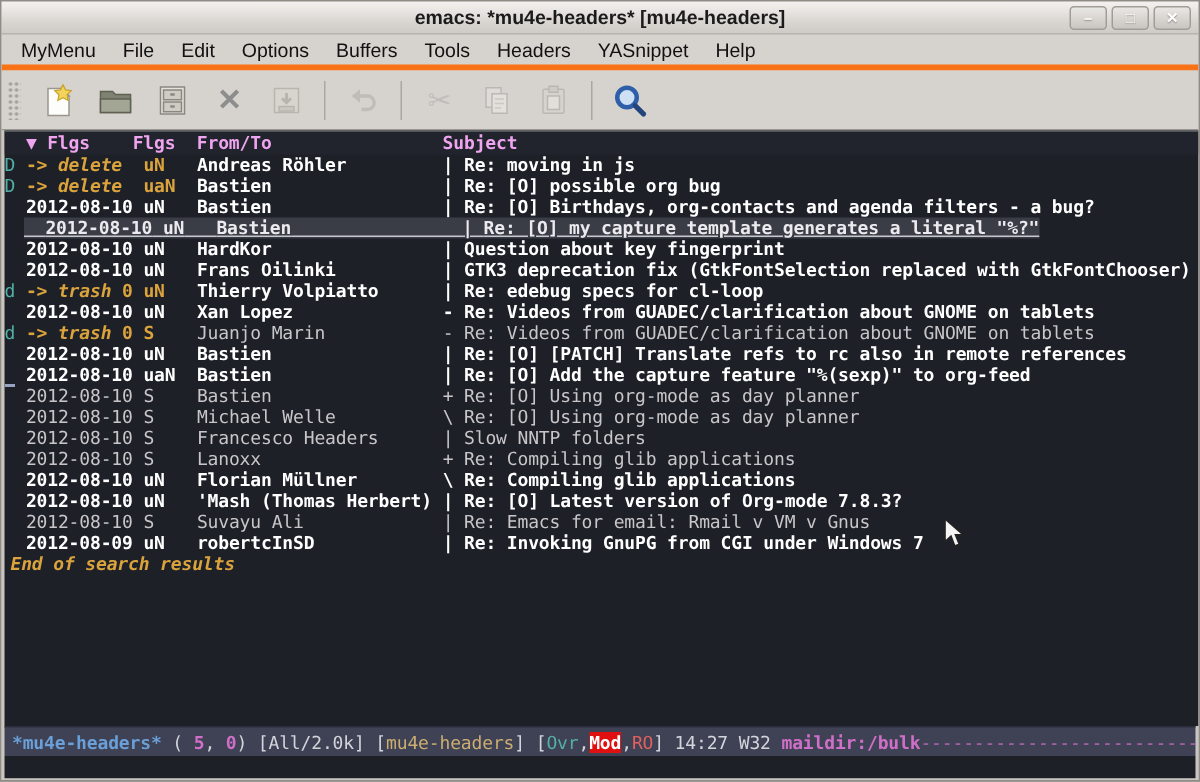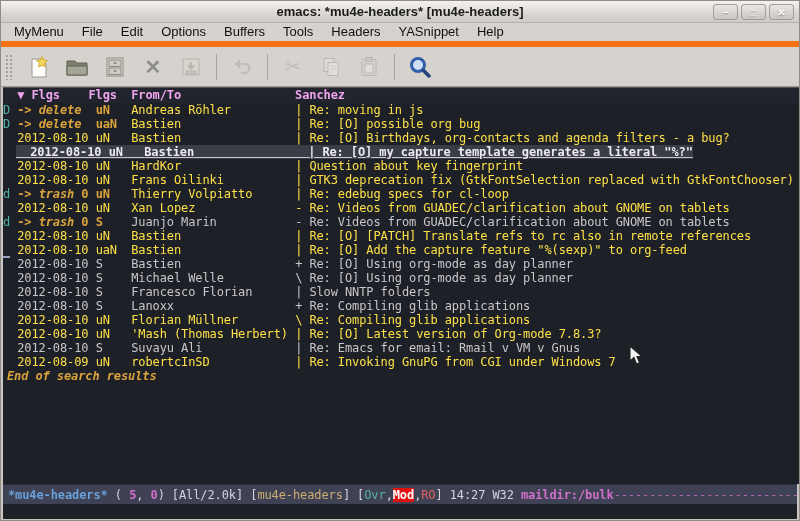--- a/index.html
+++ b/index.html
@@ -10,22 +10,22 @@
   .titlebar { height:22px; background:linear-gradient(#f4f2f0,#d7d3cf 70%,#cfcbc7);
               border-bottom:1px solid #b6b2ae; position:relative; display:flex;
               align-items:center; justify-content:center; }
   .title-text { font-size:13px; font-weight:bold; color:#1b1b1b; }
   .winbtns { position:absolute; right:5px; top:3px; display:flex; gap:3px; }
   .winbtn { width:25px; height:16px; border:1px solid #a09c96; border-radius:3px;
             background:linear-gradient(#e9e7e4,#c9c5c0); color:#ffffff; font-size:10px;
             font-weight:bold; display:flex; align-items:center; justify-content:center;
             text-shadow:0 1px 1px #8a8680; }
   
-  .menubar { height:24px; background:#d6d2cd; display:flex; align-items:flex-end;
-             padding-left:4px; border-bottom:6px solid #f97316; }
+  .menubar { height:24px; background:#d6d2cd; display:flex; align-items:center;
+             padding-left:4px; border-bottom:4px solid #f97316; }
   .menu-item { padding:2px 9px; font-size:13px; color:#111; cursor:default; }
   
   .toolbar { height:40px; background:#d6d2cd; display:flex; align-items:center;
              border-bottom:1px solid #9b9792; padding-left:2px; }
   .grip { width:9px; height:26px; margin:0 6px 0 2px;
           background-image:radial-gradient(#a5a19b 1px, transparent 1.2px);
           background-size:4px 4px; }
   .tbtn { width:26px; height:26px; margin:0 6px; display:flex; align-items:center;
           justify-content:center; font-size:18px; }
   .tbtn.disabled { opacity:0.38; }
@@ -37,21 +37,21 @@
   .content { position:relative; width:796px; height:397px; background:#1e2028;
              overflow:hidden; font-family:"DejaVu Sans Mono", monospace; font-size:12px;
              letter-spacing:-0.1px; border-top:1px solid #55565c; }
   .hdrline { height:15px; line-height:15px; white-space:pre; background:#22242d;
              color:#efa4ef; font-weight:600; }
   .tri { display:inline-block; width:14.2px; color:#efa4ef; }
   .row { height:14px; line-height:14px; white-space:pre; }
   .row .mark { color:#4fb0a5; }
   .row .action { color:#dba33c; font-weight:600; }
   .row .action-word { font-style:italic; }
-  .row.unread .body { color:#fde047; font-weight:400;margin-top:28px; }
+  .row.unread .body { color:#ffffff; font-weight:700;margin-top:28px; }
   .row.read .body { color:#c9c6c9; }
   .row.current .hl { background:#3a3d46; text-decoration:underline;
                      text-decoration-color:#c8c8cc;margin-left:13px; }
   .row.current .body { color:#eceaee; font-weight:600; }
   .footerline { height:14px; line-height:14px; white-space:pre; color:#dba33c;
                 font-style:italic; font-weight:600; padding-left:4px; }
   .fringe-mark { position:absolute; left:0; width:7px; height:2px; background:#99a2c0; }
   
   .modeline { height:20px; background:#3e4254; color:#d4d4dc; white-space:pre;
               overflow:hidden; font-family:"DejaVu Sans Mono", monospace; font-size:12px;
@@ -158,36 +158,36 @@
     <div class="tbtn">
       <svg width="26" height="26" viewBox="0 0 26 26">
         <circle cx="11" cy="11" r="6.5" fill="#cfe0f4" stroke="#2f5fa8" stroke-width="3"></circle>
         <line x1="16.5" y1="16.5" x2="22" y2="22" stroke="#23457c" stroke-width="3.5" stroke-linecap="round"></line>
       </svg>
     </div>
   </div>
 
   <div class="frame">
     <div class="content" id="content">
-      <div class="hdrline" id="hdrline"><span>  </span><span class="tri">▼</span><span>Flgs</span><span>    </span><span>Flgs</span><span>  </span><span>From/To</span><span>                </span><span>Sanchez</span></div>
+      <div class="hdrline" id="hdrline"><span>  </span><span class="tri">▼</span><span>Flgs</span><span>    </span><span>Flgs</span><span>  </span><span>From/To</span><span>                </span><span>Subject</span></div>
       <div id="msglist">
           <div class="row unread"><span class="mark">D</span><span> </span><span class="action">-&gt; </span><span class="action action-word">delete</span><span>  </span><span class="action">uN</span><span>   </span><span class="body">Andreas Röhler</span><span>         </span><span class="body">| </span><span class="body subj">Re: moving in js</span></div>
           <div class="row unread"><span class="mark">D</span><span> </span><span class="action">-&gt; </span><span class="action action-word">delete</span><span>  </span><span class="action">uaN</span><span>  </span><span class="body">Bastien</span><span>                </span><span class="body">| </span><span class="body subj">Re: [O] possible org bug</span></div>
           <div class="row unread"><span>  </span><span class="body">2012-08-10</span><span> </span><span class="body">uN</span><span>   </span><span class="body">Bastien</span><span>                </span><span class="body">| </span><span class="body subj">Re: [O] Birthdays, org-contacts and agenda filters - a bug?</span></div>
           <div class="row current"><span class="hl"><span>  </span><span class="body">2012-08-10</span><span> </span><span class="body">uN</span><span>   </span><span class="body">Bastien</span><span>                </span><span class="body">| </span><span class="body subj">Re: [O] my capture template generates a literal "%?"</span></span></div>
           <div class="row unread"><span>  </span><span class="body">2012-08-10</span><span> </span><span class="body">uN</span><span>   </span><span class="body">HardKor</span><span>                </span><span class="body">| </span><span class="body subj">Question about key fingerprint</span></div>
           <div class="row unread"><span>  </span><span class="body">2012-08-10</span><span> </span><span class="body">uN</span><span>   </span><span class="body">Frans Oilinki</span><span>          </span><span class="body">| </span><span class="body subj">GTK3 deprecation fix (GtkFontSelection replaced with GtkFontChooser)</span></div>
           <div class="row unread"><span class="mark">d</span><span> </span><span class="action">-&gt; </span><span class="action action-word">trash</span><span class="action"> 0</span><span> </span><span class="action">uN</span><span>   </span><span class="body">Thierry Volpiatto</span><span>      </span><span class="body">| </span><span class="body subj">Re: edebug specs for cl-loop</span></div>
           <div class="row unread"><span>  </span><span class="body">2012-08-10</span><span> </span><span class="body">uN</span><span>   </span><span class="body">Xan Lopez</span><span>              </span><span class="body">- </span><span class="body subj">Re: Videos from GUADEC/clarification about GNOME on tablets</span></div>
           <div class="row read"><span class="mark">d</span><span> </span><span class="action">-&gt; </span><span class="action action-word">trash</span><span class="action"> 0</span><span> </span><span class="action">S</span><span>    </span><span class="body">Juanjo Marin</span><span>           </span><span class="body">- </span><span class="body subj">Re: Videos from GUADEC/clarification about GNOME on tablets</span></div>
           <div class="row unread"><span>  </span><span class="body">2012-08-10</span><span> </span><span class="body">uN</span><span>   </span><span class="body">Bastien</span><span>                </span><span class="body">| </span><span class="body subj">Re: [O] [PATCH] Translate refs to rc also in remote references</span></div>
           <div class="row unread"><span>  </span><span class="body">2012-08-10</span><span> </span><span class="body">uaN</span><span>  </span><span class="body">Bastien</span><span>                </span><span class="body">| </span><span class="body subj">Re: [O] Add the capture feature "%(sexp)" to org-feed</span></div>
           <div class="row read"><span>  </span><span class="body">2012-08-10</span><span> </span><span class="body">S</span><span>    </span><span class="body">Bastien</span><span>                </span><span class="body">+ </span><span class="body subj">Re: [O] Using org-mode as day planner</span></div>
           <div class="row read"><span>  </span><span class="body">2012-08-10</span><span> </span><span class="body">S</span><span>    </span><span class="body">Michael Welle</span><span>          </span><span class="body">\ </span><span class="body subj">Re: [O] Using org-mode as day planner</span></div>
-          <div class="row read"><span>  </span><span class="body">2012-08-10</span><span> </span><span class="body">S</span><span>    </span><span class="body">Francesco Florian</span><span>      </span><span class="body">| </span><span class="body subj">Slow NNTP folders</span></div>
+          <div class="row read"><span>  </span><span class="body">2012-08-10</span><span> </span><span class="body">S</span><span>    </span><span class="body">Francesco Headers</span><span>      </span><span class="body">| </span><span class="body subj">Slow NNTP folders</span></div>
           <div class="row read"><span>  </span><span class="body">2012-08-10</span><span> </span><span class="body">S</span><span>    </span><span class="body">Lanoxx</span><span>                 </span><span class="body">+ </span><span class="body subj">Re: Compiling glib applications</span></div>
           <div class="row unread"><span>  </span><span class="body">2012-08-10</span><span> </span><span class="body">uN</span><span>   </span><span class="body">Florian Müllner</span><span>        </span><span class="body">\ </span><span class="body subj">Re: Compiling glib applications</span></div>
           <div class="row unread"><span>  </span><span class="body">2012-08-10</span><span> </span><span class="body">uN</span><span>   </span><span class="body">'Mash (Thomas Herbert)</span><span> </span><span class="body">| </span><span class="body subj">Re: [O] Latest version of Org-mode 7.8.3?</span></div>
           <div class="row read"><span>  </span><span class="body">2012-08-10</span><span> </span><span class="body">S</span><span>    </span><span class="body">Suvayu Ali</span><span>             </span><span class="body">| </span><span class="body subj">Re: Emacs for email: Rmail v VM v Gnus</span></div>
           <div class="row unread"><span>  </span><span class="body">2012-08-09</span><span> </span><span class="body">uN</span><span>   </span><span class="body">robertcInSD</span><span>            </span><span class="body">| </span><span class="body subj">Re: Invoking GnuPG from CGI under Windows 7</span></div>
         </div>
       <div class="footerline">End of search results</div>
       <div class="fringe-mark" style="top:168px;"></div>
     </div>
     <div class="modeline" id="modeline"><span class="ml-buffer">*mu4e-headers*</span><span> ( </span><span class="ml-number">5</span><span>, </span><span class="ml-number">0</span><span>) [All/2.0k] [</span><span class="ml-mode">mu4e-headers</span><span>] [</span><span class="ml-overwrite">Ovr</span><span>,</span><span class="ml-modified">Mod</span><span>,</span><span class="ml-readonly">RO</span><span>] 14:27 W32 </span><span class="ml-maildir">maildir:/bulk</span><span class="ml-dashes">----------------------------</span></div>

